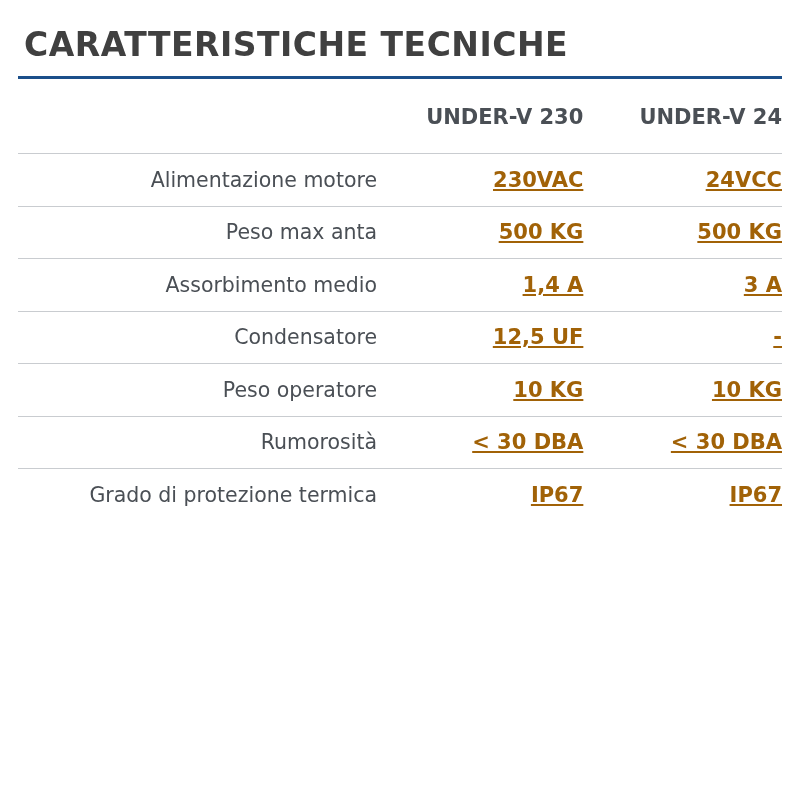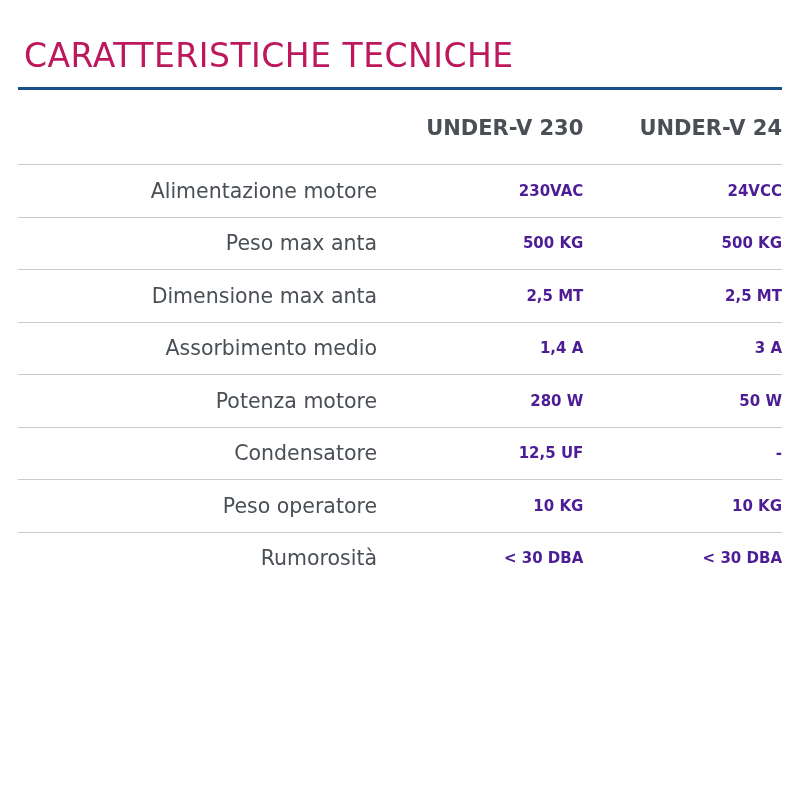--- a/index.html
+++ b/index.html
@@ -16,24 +16,24 @@
   .page {
     position: relative;
     width: 800px;
     height: 800px;
     box-sizing: border-box;
     padding: 0 18px;
   }
   .title {
     font-family: "DejaVu Sans", sans-serif;
     font-size: 33px;
-    font-weight: normal;
-    color: #be185d;
+    font-weight: bold;
+    color: #404040;
     letter-spacing: 0.5px;
-    padding-top: 36px;
+    padding-top: 25px;
     padding-left: 6px;
     white-space: nowrap;
   }
   .title-rule {
     margin-top: 12px;
     height: 3px;
     background: #1b4f8a;
     width: 100%;
   }
   table.spec {
@@ -69,24 +69,25 @@
   tr.data-row:last-child td {
     border-bottom: none;
   }
   td.label {
     font-size: 20.5px;
     color: #4a4f55;
     font-weight: normal;
     padding-left: 6px;
   }
   td.value {
-    font-size: 15px;
-    color: #4c1d95;
+    font-size: 21px;
+    color: #a16207;
     font-weight: bold;
     padding-left: 6px;
+    text-decoration: underline;
   }
 </style>
 </head>
 <body>
 
 <div class="page">
 
   <div class="title">CARATTERISTICHE TECNICHE</div>
   <div class="title-rule"></div>
 
@@ -108,45 +109,40 @@
         <td class="label">Alimentazione motore</td>
         <td class="value">230VAC</td>
         <td class="value">24VCC</td>
       </tr>
       <tr class="data-row">
         <td class="label">Peso max anta</td>
         <td class="value">500 KG</td>
         <td class="value">500 KG</td>
       </tr>
       <tr class="data-row">
-        <td class="label">Dimensione max anta</td>
-        <td class="value">2,5 MT</td>
-        <td class="value">2,5 MT</td>
-      </tr>
-      <tr class="data-row">
         <td class="label">Assorbimento medio</td>
         <td class="value">1,4 A</td>
         <td class="value">3 A</td>
-      </tr>
-      <tr class="data-row">
-        <td class="label">Potenza motore</td>
-        <td class="value">280 W</td>
-        <td class="value">50 W</td>
       </tr>
       <tr class="data-row">
         <td class="label">Condensatore</td>
         <td class="value">12,5 UF</td>
         <td class="value">-</td>
       </tr>
       <tr class="data-row">
         <td class="label">Peso operatore</td>
         <td class="value">10 KG</td>
         <td class="value">10 KG</td>
       </tr>
       <tr class="data-row">
         <td class="label">Rumorosità</td>
         <td class="value">&lt; 30 DBA</td>
         <td class="value">&lt; 30 DBA</td>
       </tr>
+      <tr class="data-row">
+        <td class="label">Grado di protezione termica</td>
+        <td class="value">IP67</td>
+        <td class="value">IP67</td>
+      </tr>
     </tbody>
   </table>
 
 </div>
 
 </body></html>

